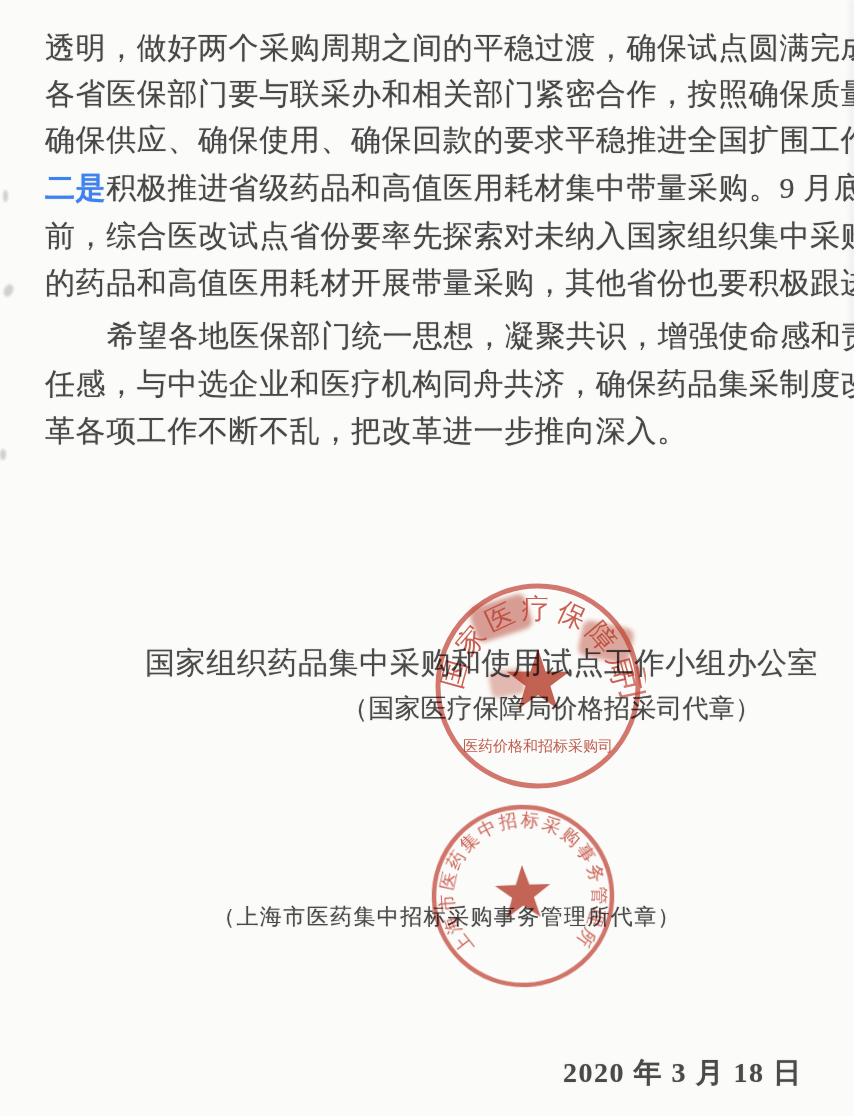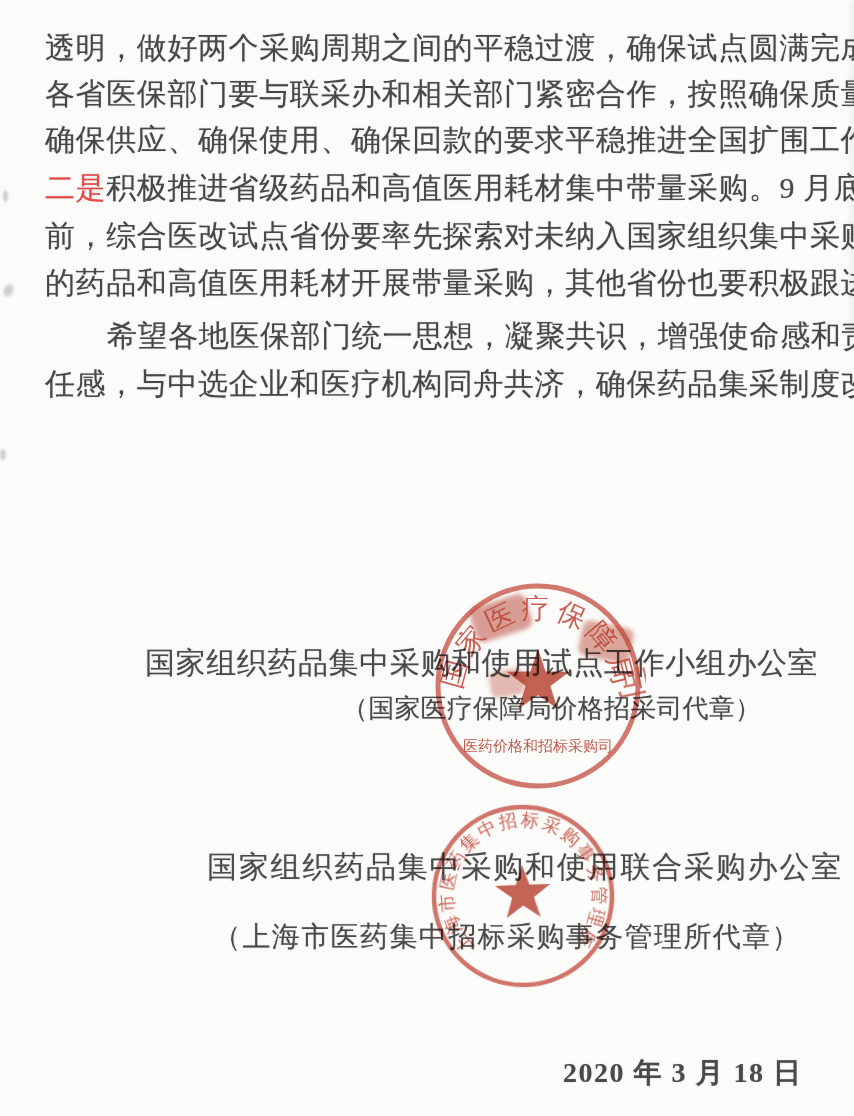--- a/index.html
+++ b/index.html
@@ -8,30 +8,30 @@
     background:#fbfbf9;overflow:hidden;
     font-family:"Liberation Serif","DejaVu Serif",serif;
     color:#454545;
   }
   
   .line{
     position:absolute;left:45px;white-space:nowrap;
     font-size:30px;line-height:32px;letter-spacing:0.6px;
     color:#474747;text-shadow:0 0 1.2px rgba(70,70,70,.40);
   }
-  .line b{font-weight:400;color:#ef4444;}
+  .line b{font-weight:700;color:#3b82f6;}
   .l1{top:32px}.l2{top:78px}.l3{top:124px}
   .l4{top:172px}.l5{top:220px}.l6{top:267px}
   .l7{top:320px;left:107px}.l8{top:368px}.l9{top:415px}
   
   .sig{position:absolute;white-space:nowrap;color:#4a4a4a;text-shadow:0 0 1.2px rgba(70,70,70,.38);}
   .sig-org-1{left:145px;top:643px;font-size:30px;letter-spacing:0.6px;}
   .sig-note-1{left:342px;top:691px;font-size:26px;letter-spacing:0.2px;}
   .sig-org-2{left:207px;top:847px;font-size:30px;letter-spacing:1.8px;}
-  .sig-note-2{left:213px;top:902px;font-size:28px;letter-spacing:1.4px;margin-top:16px;}
+  .sig-note-2{left:213px;top:902px;font-size:22px;letter-spacing:1.4px;}
   .date-line{left:563px;top:1054px;font-size:28px;letter-spacing:1.5px;font-weight:bold;}
   
   .seal{position:absolute;mix-blend-mode:multiply;}
   .seal1{left:430px;top:578px;}
   .seal2{left:427px;top:800px;transform:rotate(-2deg);}
   
   .speck{position:absolute;background:rgba(110,110,110,.30);border-radius:50%;filter:blur(1px);}
   .sp1{left:3px;top:190px;width:5px;height:12px;}
   .sp2{left:4px;top:284px;width:9px;height:13px;transform:rotate(25deg);}
   .sp3{left:0px;top:449px;width:6px;height:11px;}
@@ -43,25 +43,25 @@
 <div class="page">
 
   <div class="line l1"><span>透明，做好两个采购周期之间的平稳过渡，确保试点圆满完成。</span></div>
   <div class="line l2"><span>各省医保部门要与联采办和相关部门紧密合作，按照确保质量、</span></div>
   <div class="line l3"><span>确保供应、确保使用、确保回款的要求平稳推进全国扩围工作。</span></div>
   <div class="line l4"><b>二是</b><span>积极推进省级药品和高值医用耗材集中带量采购。9 月底</span></div>
   <div class="line l5"><span>前，综合医改试点省份要率先探索对未纳入国家组织集中采购</span></div>
   <div class="line l6"><span>的药品和高值医用耗材开展带量采购，其他省份也要积极跟进。</span></div>
   <div class="line l7"><span>希望各地医保部门统一思想，凝聚共识，增强使命感和责</span></div>
   <div class="line l8"><span>任感，与中选企业和医疗机构同舟共济，确保药品集采制度改</span></div>
+  <div class="line l9"><span>革各项工作不断不乱，把改革进一步推向深入。</span></div>
 
   <div class="sig sig-note-1">（国家医疗保障局价格招采司代章）</div>
   <div class="sig sig-org-1">国家组织药品集中采购和使用试点工作小组办公室</div>
 
-  <div class="sig sig-org-2">国家组织药品集中采购和使用联合采购办公室</div>
   <div class="sig sig-note-2">（上海市医药集中招标采购事务管理所代章）</div>
 
   <svg class="seal seal1" width="216" height="216" viewBox="0 0 216 216">
     <defs>
       <filter id="blurA">
           <feGaussianBlur stdDeviation="0.6"></feGaussianBlur>
         </filter>
       <filter id="blurB">
           <feGaussianBlur stdDeviation="2.2"></feGaussianBlur>
         </filter>

